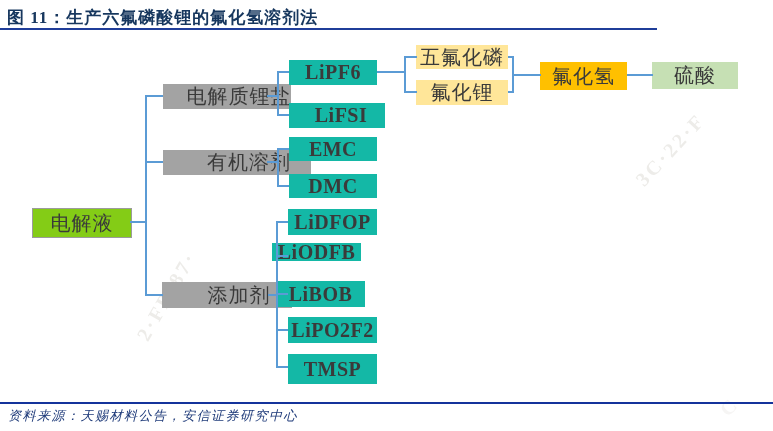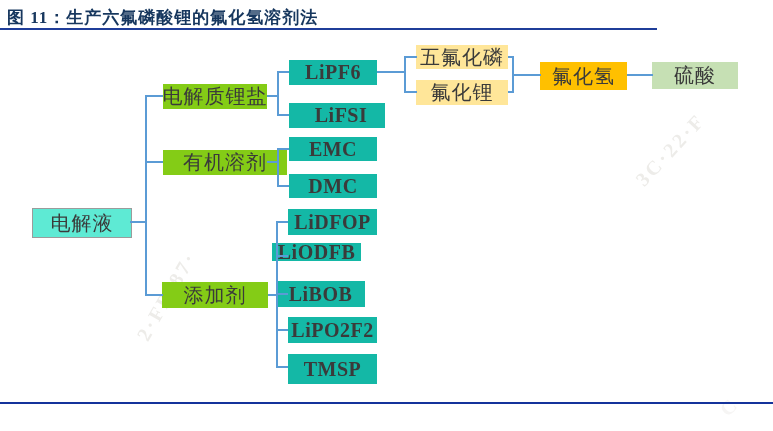--- a/index.html
+++ b/index.html
@@ -26,22 +26,22 @@
   }
   .wm:nth-of-type(1){left:648px;top:168px;transform:rotate(-47deg);}
   .wm:nth-of-type(2){left:152px;top:322px;transform:rotate(-60deg);}
   .wm:nth-of-type(3){left:732px;top:398px;transform:rotate(-47deg);color:rgba(130,118,98,0.07);}
   
   .node{
     position:absolute;display:flex;align-items:center;justify-content:center;
     font-size:20px;color:#3A3A3A;white-space:nowrap;letter-spacing:1px;
   }
   .node.latin{font-weight:bold;letter-spacing:0.5px;}
-  .role-root{background:#5eead4;border:1px solid #9B9B9B;}
-  .role-category{background:#84cc16;}
+  .role-root{background:#84cc16;border:1px solid #9B9B9B;}
+  .role-category{background:#a3a3a3;padding-left:24px;}
   .role-item{background:#14b8a6;}
   .role-intermediate{background:#FFE699;}
   .role-feedstock{background:#FFC000;}
   .role-raw{background:#C6E0B4;}
   
   .seg{position:absolute;background:#5B9BD5;}
 </style>
 </head>
 <body>
 
@@ -98,13 +98,14 @@
       <div class="seg" style="left: 404px; top: 56px; width: 13px; height: 2px;"></div>
       <div class="seg" style="left: 404px; top: 91px; width: 13px; height: 2px;"></div>
       <div class="seg" style="left: 508px; top: 56px; width: 6px; height: 2px;"></div>
       <div class="seg" style="left: 508px; top: 91px; width: 6px; height: 2px;"></div>
       <div class="seg" style="left: 512px; top: 56px; width: 2px; height: 37px;"></div>
       <div class="seg" style="left: 512px; top: 74px; width: 29px; height: 2px;"></div>
       <div class="seg" style="left: 627px; top: 74px; width: 26px; height: 2px;"></div>
     </div>
 
   <div id="footer-rule"></div>
+  <div id="footer">资料来源：天赐材料公告，安信证券研究中心</div>
 </div>
 
 </body></html>

